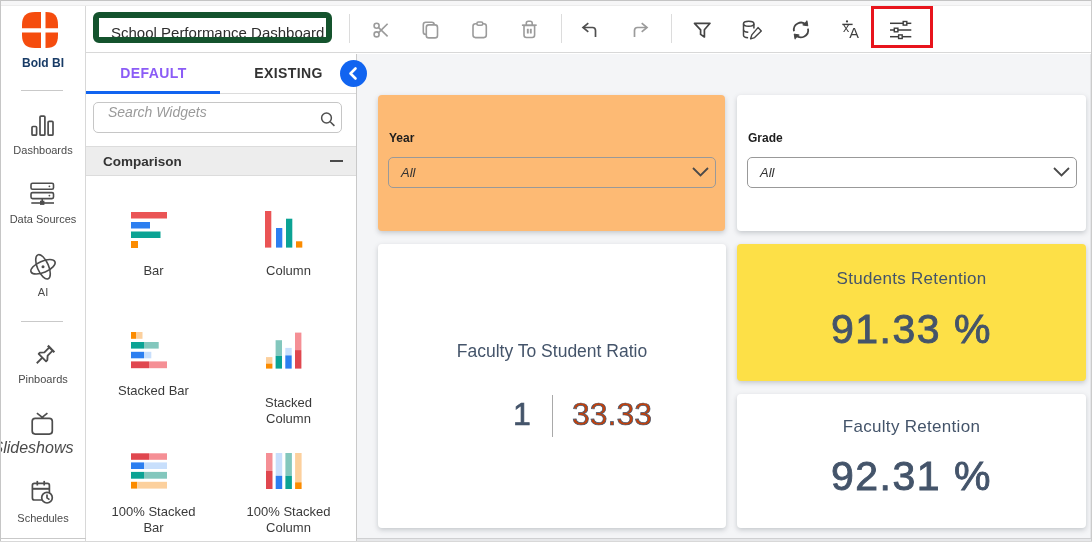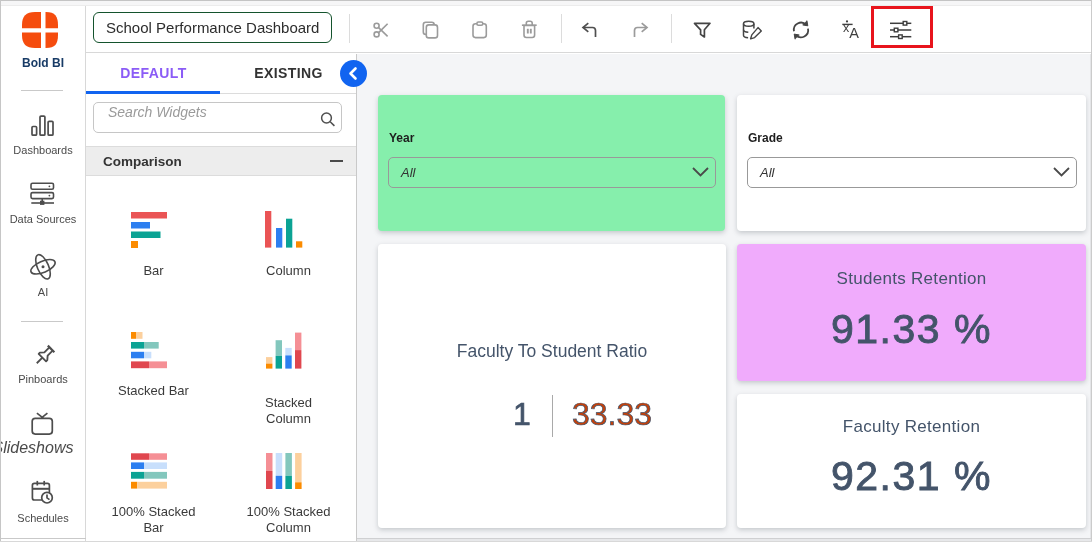--- a/index.html
+++ b/index.html
@@ -5,21 +5,21 @@
 *{margin:0;padding:0;box-sizing:border-box;}
 html,body{width:1092px;height:542px;overflow:hidden;background:#fff;font-family:"Liberation Sans",sans-serif;}
 .abs{position:absolute;}
 .ctr{display:flex;align-items:center;justify-content:center;text-align:center;}
 </style>
 </head>
 <body>
 
 <div class="abs" style="left:357px;top:54px;width:735px;height:488px;background:#f4f5f7;"></div>
 
-<div class="abs card" style="left:378px;top:95px;width:347px;height:136px;background:#86efac;border-radius:4px;box-shadow:0 2px 5px rgba(140,146,152,0.45);">
+<div class="abs card" style="left:378px;top:95px;width:347px;height:136px;background:#fdba74;border-radius:4px;box-shadow:0 2px 5px rgba(140,146,152,0.45);">
   <div class="abs" style="left:11px;top:36px;font-size:12px;font-weight:bold;color:#1d1d1d;">Year</div>
   <div class="abs" style="left:10px;top:62px;width:328px;height:31px;border:1px solid #999;border-radius:5px;">
     <div class="abs" style="left:12px;top:7px;font-size:13px;font-style:italic;color:#333;">All</div>
     <svg class="abs" style="right:6px;top:8.5px;" width="17" height="10" viewBox="0 0 17 10">
         <polyline points="1,1 8.5,8.5 16,1" fill="none" stroke="#4a4a4a" stroke-width="1.8"></polyline>
       </svg>
   </div>
 </div>
 <div class="abs card" style="left:737px;top:95px;width:349px;height:136px;background:#fff;border-radius:4px;box-shadow:0 2px 5px rgba(140,146,152,0.45);">
   <div class="abs" style="left:11px;top:36px;font-size:12px;font-weight:bold;color:#1d1d1d;">Grade</div>
@@ -29,35 +29,35 @@
         <polyline points="1,1 8.5,8.5 16,1" fill="none" stroke="#4a4a4a" stroke-width="1.8"></polyline>
       </svg>
   </div>
 </div>
 <div class="abs card" style="left:378px;top:244px;width:348px;height:284px;background:#fff;border-radius:4px;box-shadow:0 2px 5px rgba(140,146,152,0.45);">
   <div class="abs ctr" style="left:0;top:92px;width:348px;height:30px;font-size:17.5px;color:#44546a;">Faculty To Student Ratio</div>
   <div class="abs" style="left:128px;top:150px;width:32px;height:40px;font-size:32px;color:#44546a;text-align:center;line-height:40px;-webkit-text-stroke:0.7px #44546a;">1</div>
   <div class="abs" style="left:174px;top:151px;width:1px;height:42px;background:#a9a9a9;"></div>
   <div class="abs" style="left:188px;top:150px;width:92px;height:40px;font-size:32px;color:#c2410c;text-align:center;line-height:40px;-webkit-text-stroke:0.7px #44546a;">33.33</div>
 </div>
-<div class="abs card" style="left:737px;top:244px;width:349px;height:137px;background:#f0abfc;border-radius:4px;box-shadow:0 2px 5px rgba(140,146,152,0.45);">
+<div class="abs card" style="left:737px;top:244px;width:349px;height:137px;background:#fde047;border-radius:4px;box-shadow:0 2px 5px rgba(140,146,152,0.45);">
   <div class="abs ctr" style="left:0;top:22px;width:349px;height:26px;font-size:17px;color:#44546a;letter-spacing:0.3px;">Students Retention</div>
   <div class="abs ctr" style="left:0;top:60px;width:349px;height:50px;font-size:41px;color:#44546a;letter-spacing:1.5px;-webkit-text-stroke:0.9px #44546a;">91.33 %</div>
 </div>
 <div class="abs card" style="left:737px;top:394px;width:349px;height:134px;background:#fff;border-radius:4px;box-shadow:0 2px 5px rgba(140,146,152,0.45);">
   <div class="abs ctr" style="left:0;top:20px;width:349px;height:26px;font-size:17px;color:#44546a;letter-spacing:0.3px;">Faculty Retention</div>
   <div class="abs ctr" style="left:0;top:57px;width:349px;height:50px;font-size:41px;color:#44546a;letter-spacing:1.5px;-webkit-text-stroke:0.9px #44546a;">92.31 %</div>
 </div>
 
 <div class="abs" style="left:86px;top:538px;width:1006px;height:1px;background:#cfd0d2;"></div>
 <div class="abs" style="left:86px;top:539px;width:1006px;height:3px;background:#e7e8ea;"></div>
 <div class="abs" style="left:1090px;top:54px;width:2px;height:484px;background:#e4e5e7;"></div>
 
 <div class="abs" style="left:86px;top:0;width:1006px;height:53px;background:#fff;border-bottom:1px solid #d8d8d8;"></div>
-<div class="abs" style="left:93px;top:12px;width:239px;height:31px;border:1px solid #14532d;border-radius:6px;background:#fff;font-size:15px;color:#2d2d2d;line-height:29px;padding-left:12px;white-space:nowrap;overflow:hidden;">School Performance Dashboard</div>
+<div class="abs" style="left:93px;top:12px;width:239px;height:31px;border:6px solid #14532d;border-radius:6px;background:#fff;font-size:15px;color:#2d2d2d;line-height:29px;padding-left:12px;white-space:nowrap;overflow:hidden;">School Performance Dashboard</div>
 
 <div class="abs" style="left:349px;top:14px;width:1px;height:29px;background:#dcdcdc;"></div>
 <div class="abs" style="left:561px;top:14px;width:1px;height:29px;background:#dcdcdc;"></div>
 <div class="abs" style="left:671px;top:14px;width:1px;height:29px;background:#dcdcdc;"></div>
 
 <svg class="abs" style="left:0;top:0;" width="1092" height="53" viewBox="0 0 1092 53">
 
   <g stroke="#9b9b9b" stroke-width="1.6" fill="none">
     <circle cx="376.6" cy="25.8" r="2.5"></circle>
     <circle cx="376.6" cy="34.4" r="2.5"></circle>

